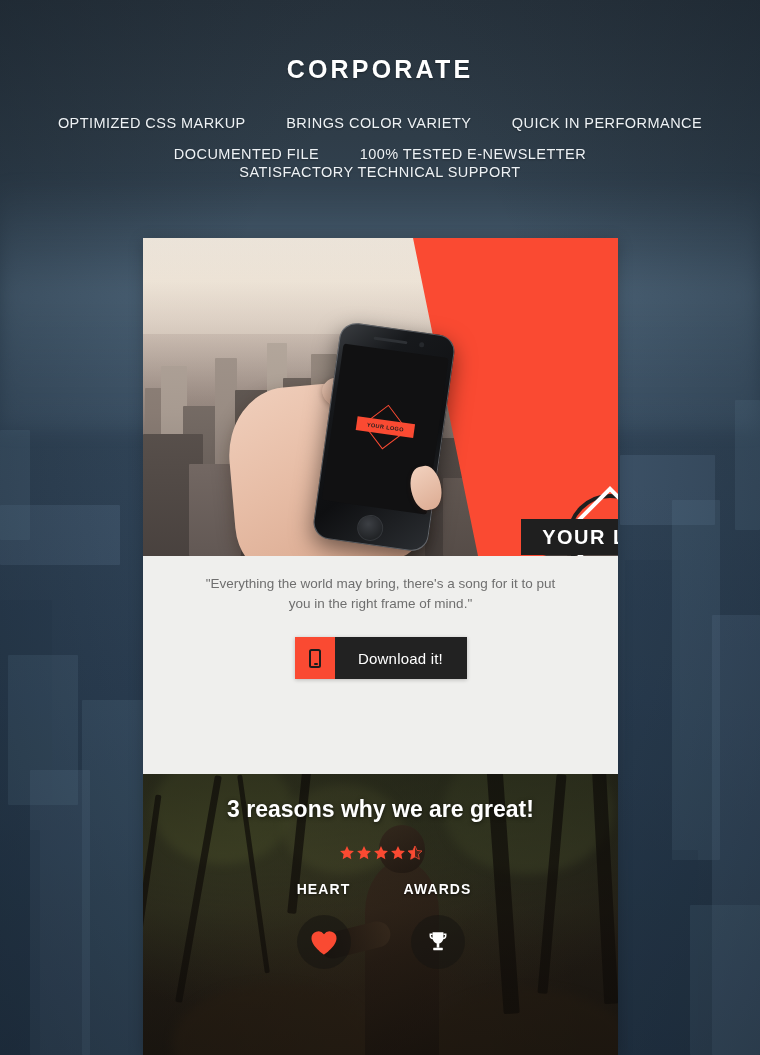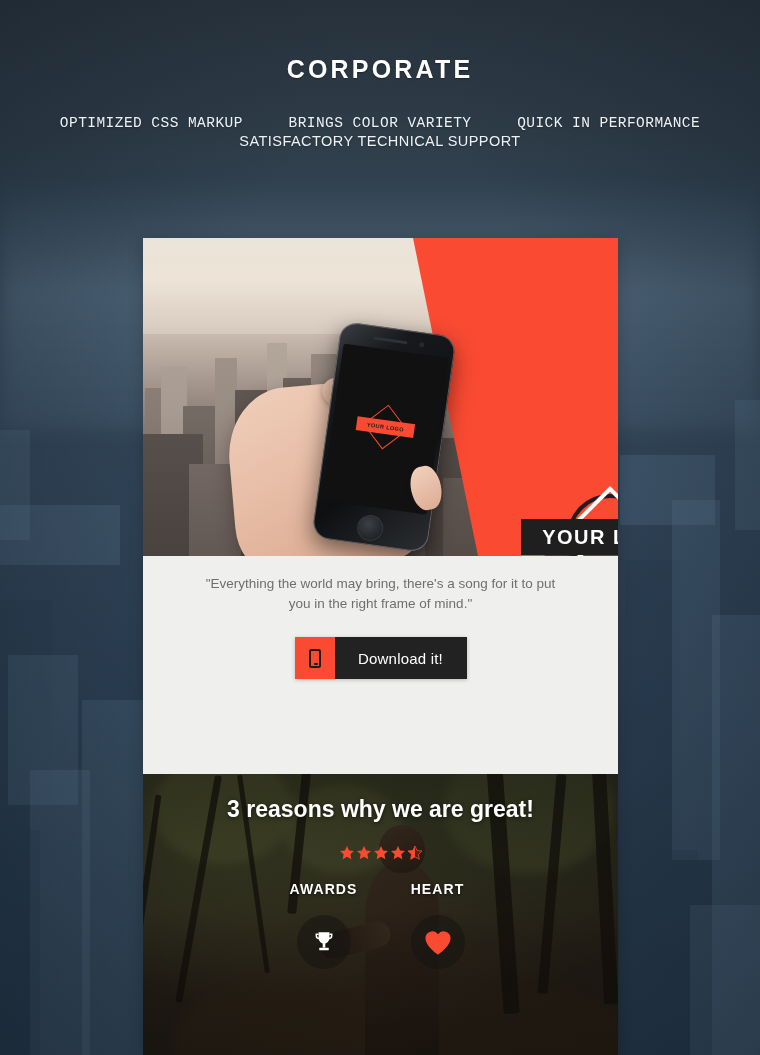--- a/index.html
+++ b/index.html
@@ -33,21 +33,21 @@
   
   #header { position:absolute; top:0; left:0; width:760px; z-index:5; text-align:center; }
   #brand-title {
     margin-top:55px;
     font-size:25px; font-weight:bold; letter-spacing:3.2px;
     color:#ffffff;
     font-family:"Liberation Sans", sans-serif;
     text-shadow:0 1px 2px rgba(0,0,0,.35);
   }
   .feat-row { margin-top:0; color:#f0f3f5; }
-  #feat-row-1 { margin-top:30px;font-family:Liberation Mono, monospace; }
+  #feat-row-1 { margin-top:30px; }
   #feat-row-2 { margin-top:13px; }
   #feat-row-3 { }
   .feat-item {
     display:inline-block;
     font-size:14.5px; letter-spacing:.45px;
     color:#eef2f5;
     padding:0 18px;
     text-shadow:0 1px 2px rgba(0,0,0,.3);
   }
 
@@ -300,20 +300,24 @@
   <div id="bd-vig"></div>
 </div>
 
 <div id="header">
   <div id="brand-title">CORPORATE</div>
 
   <div class="feat-row" id="feat-row-1">
     <span class="feat-item">OPTIMIZED CSS MARKUP</span>
     <span class="feat-item">BRINGS COLOR VARIETY</span>
     <span class="feat-item">QUICK IN PERFORMANCE</span>
+  </div>
+  <div class="feat-row" id="feat-row-2">
+    <span class="feat-item">DOCUMENTED FILE</span>
+    <span class="feat-item">100% TESTED E-NEWSLETTER</span>
   </div>
   <div class="feat-row" id="feat-row-3">
     <span class="feat-item">SATISFACTORY TECHNICAL SUPPORT</span>
   </div>
 </div>
 
 <div id="email-card">
 
   <div id="hero">
 
@@ -460,37 +464,37 @@
                 </linearGradient>
               </defs>
             <path d="M10 1.2l2.6 5.6 6.1.7-4.5 4.2 1.2 6.1L10 14.8 4.6 17.8l1.2-6.1L1.3 7.5l6.1-.7z" fill="url(#halfg)" stroke="#fa4a32" stroke-width="1"></path>
           </svg>
         </span>
       </div>
 
       <div id="reasons-cols">
 
         <div class="rcol">
+          <div class="rcol-label">HEART</div>
+          <div class="rcol-circle">
+            <svg width="30" height="27" viewBox="0 0 24 22">
+              <path d="M12 21S1.8 14.2 1.8 7.6A5.6 5.6 0 0 1 12 4.3 5.6 5.6 0 0 1 22.2 7.6C22.2 14.2 12 21 12 21z" fill="#fa4a32"></path>
+            </svg>
+          </div>
+        </div>
+
+        <div class="rcol">
           <div class="rcol-label">AWARDS</div>
           <div class="rcol-circle">
             <svg width="26" height="26" viewBox="0 0 24 24">
               <path d="M7 3h10v5.5a5 5 0 0 1-10 0z" fill="#ffffff"></path>
               <path d="M7 4.2H4.2v2.1A3.2 3.2 0 0 0 7.4 9.5V8.1A1.9 1.9 0 0 1 5.6 6.3V5.5H7z" fill="#ffffff"></path>
               <path d="M17 4.2h2.8v2.1A3.2 3.2 0 0 1 16.6 9.5V8.1A1.9 1.9 0 0 0 18.4 6.3V5.5H17z" fill="#ffffff"></path>
               <rect x="10.8" y="13" width="2.4" height="4.2" fill="#ffffff"></rect>
               <rect x="7.6" y="17.2" width="8.8" height="2.4" rx="0.4" fill="#ffffff"></rect>
             </svg>
           </div>
         </div>
-
-        <div class="rcol">
-          <div class="rcol-label">HEART</div>
-          <div class="rcol-circle">
-            <svg width="30" height="27" viewBox="0 0 24 22">
-              <path d="M12 21S1.8 14.2 1.8 7.6A5.6 5.6 0 0 1 12 4.3 5.6 5.6 0 0 1 22.2 7.6C22.2 14.2 12 21 12 21z" fill="#fa4a32"></path>
-            </svg>
-          </div>
-        </div>
       </div>
     </div>
   </div>
 
 </div>
 
 </body></html>

